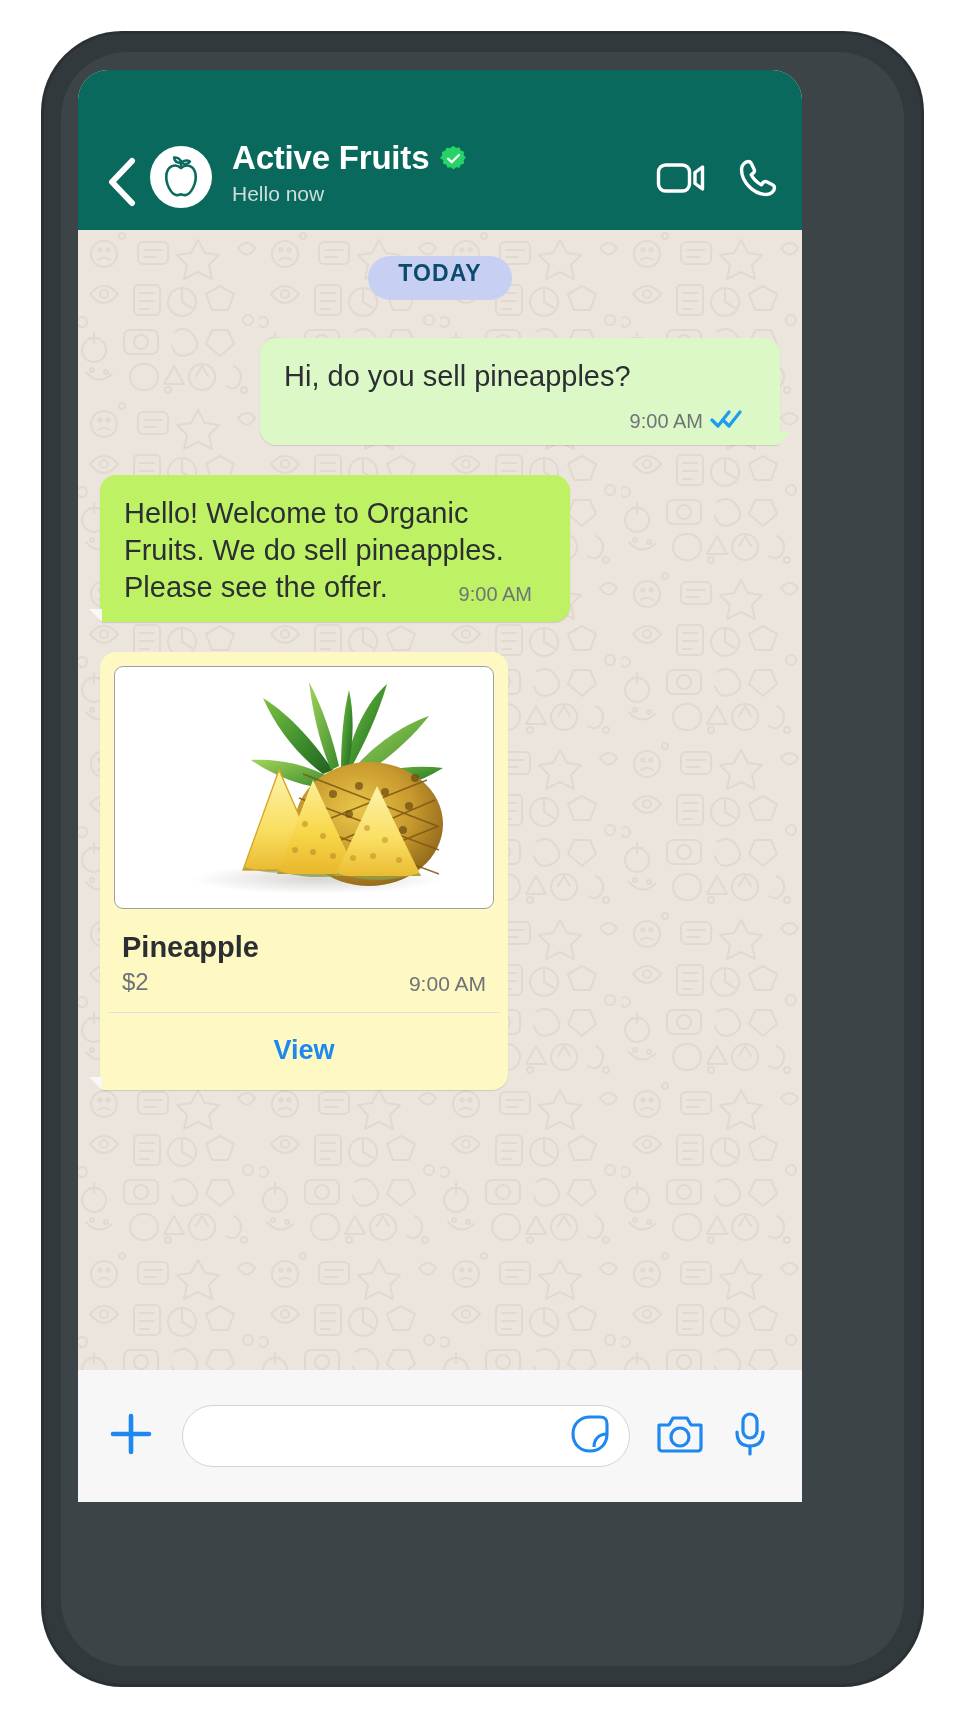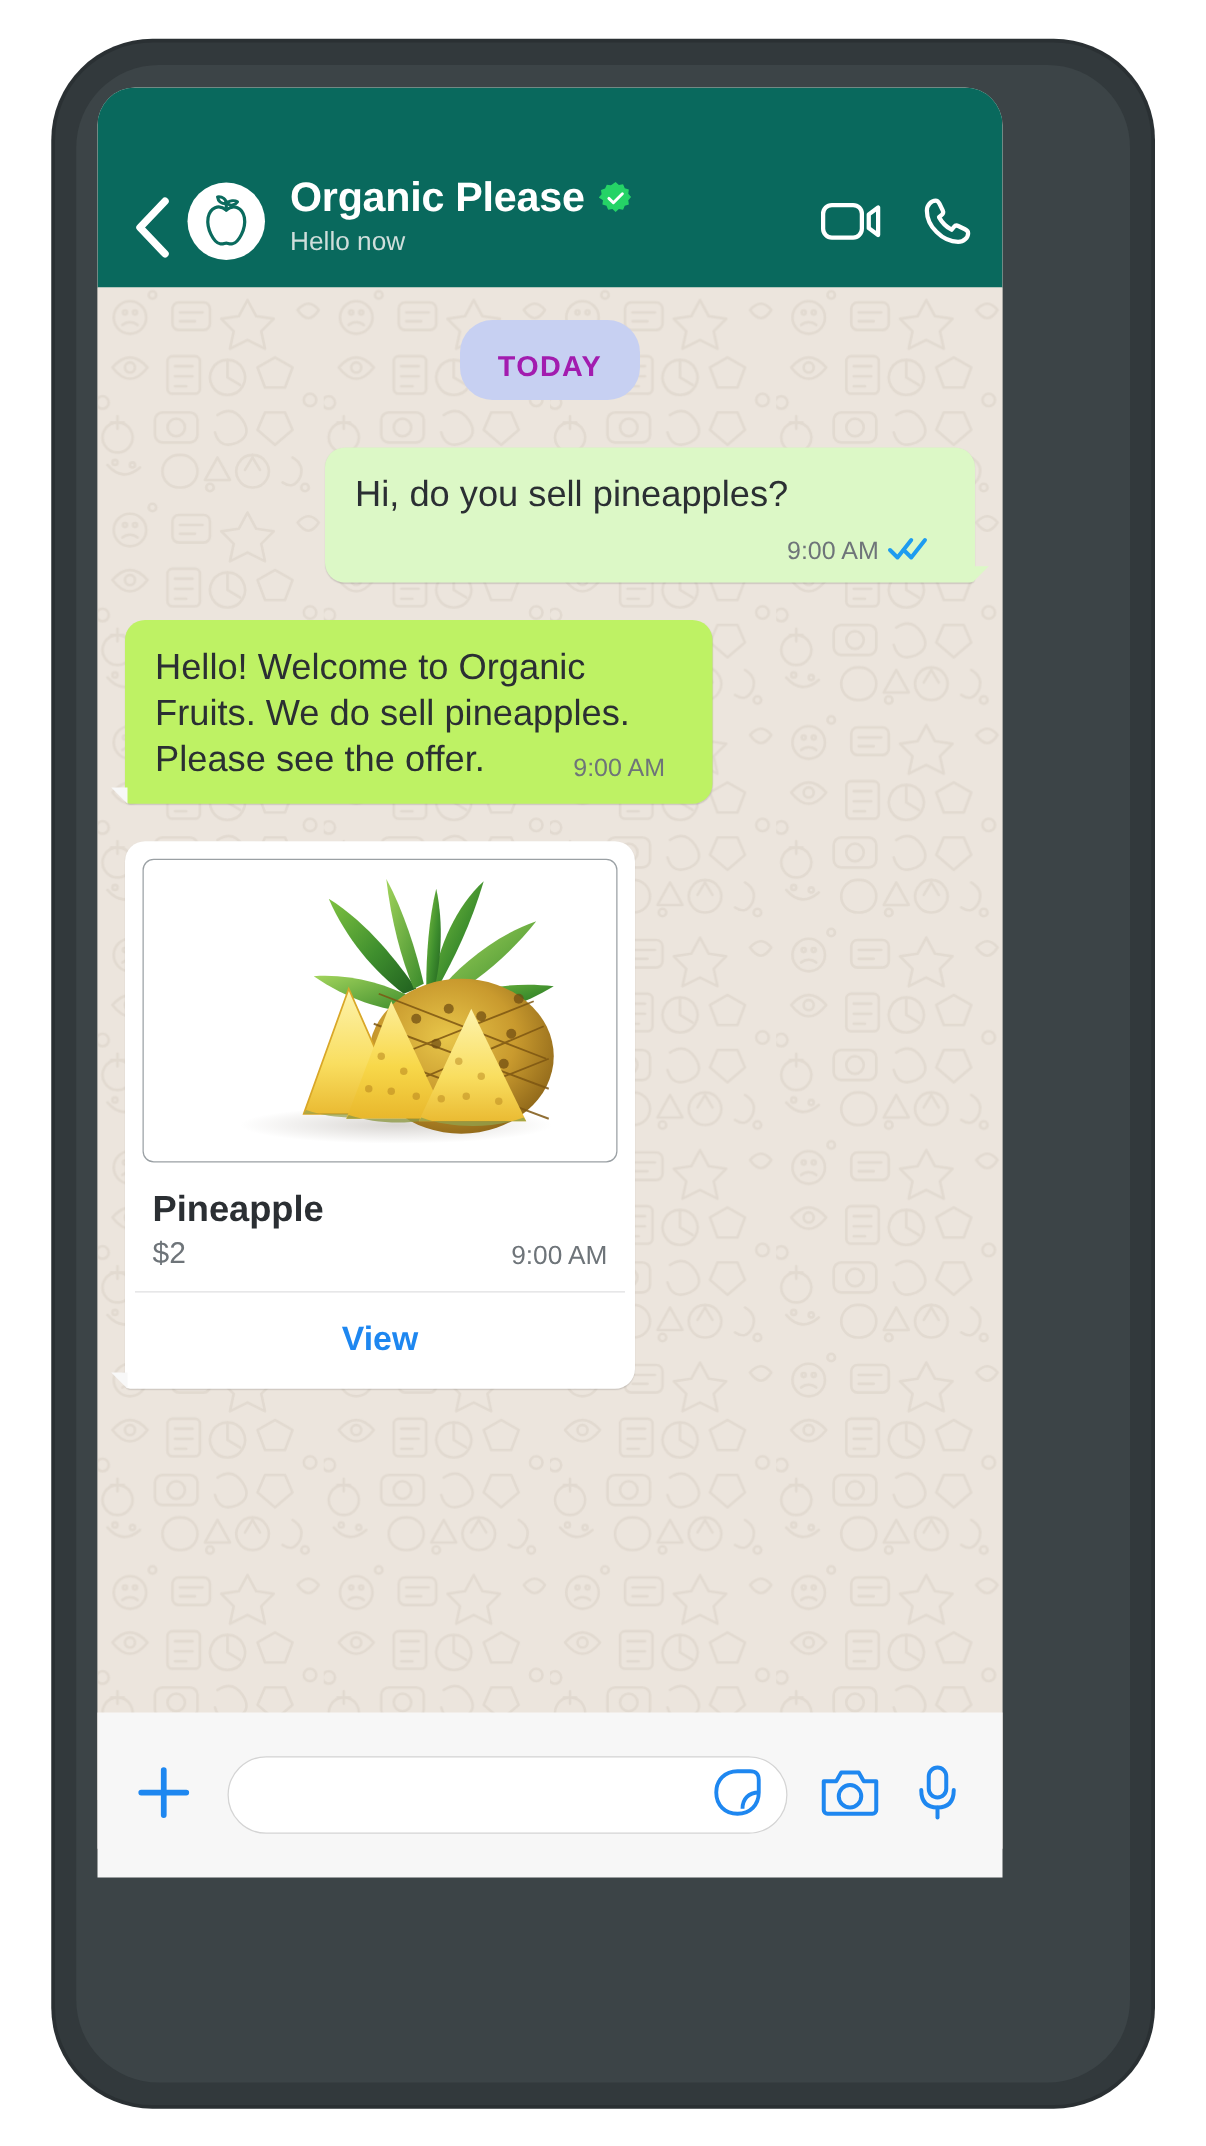--- a/index.html
+++ b/index.html
@@ -131,25 +131,25 @@
 
   .msgs {
     position: relative;
     padding: 26px 22px 20px 22px;
   }
 
   
   .date-row { display: flex; justify-content: center; margin-bottom: 38px; }
   .date-pill {
     background: #c7d0f2;
-    color: #a21caf;
+    color: #0c4a6e;
     font-size: 23px;
     font-weight: bold;
     letter-spacing: 1.1px;
-    padding: 24px 30px 13px 30px;
+    padding: 4px 30px 13px 30px;
     border-radius: 26px;
   }
 
   
   .row { display: flex; margin-bottom: 30px; }
   .row.out { justify-content: flex-end; }
   .row.in  { justify-content: flex-start; }
 
   .bubble {
     position: relative;
@@ -203,21 +203,21 @@
     font-size: 20px;
     white-space: nowrap;
   }
   .ticks { display: block; }
 
   
   .row.card-row { margin-bottom: 30px; }
   .product-card {
     position: relative;
     width: 408px;
-    background: #ffffff;
+    background: #fef9c3;
     border-radius: 16px 16px 16px 4px;
     box-shadow: 0 1px 1px rgba(0,0,0,0.13);
     padding: 14px 14px 0 14px;
   }
   .product-card::after {
     content: "";
     position: absolute;
     left: -11px; bottom: 0;
     width: 0; height: 0;
     border-right: 13px solid #f8f8f8;
@@ -346,21 +346,21 @@
                      C22.5 39.4 23.5 40.6 26 40 C31 39 37 28 35.5 19 C34 11 27 8 21 13 Z" fill="none" stroke="#0b6b5e" stroke-width="2.6" stroke-linejoin="round"></path>
             <path d="M21 13 L21 6" fill="none" stroke="#0b6b5e" stroke-width="2.6" stroke-linecap="round"></path>
             <path d="M21 8 C17 8 14.5 6 14 2.5 C18 2 21 4.5 21 8 Z" fill="none" stroke="#0b6b5e" stroke-width="2.4" stroke-linejoin="round"></path>
             <path d="M21.5 7.5 C24 5.5 27.5 5 30 6.5 C28 9.5 24 10 21.5 7.5 Z" fill="none" stroke="#0b6b5e" stroke-width="2.4" stroke-linejoin="round"></path>
           </svg>
         </span>
       </div>
 
       <div class="header-text">
         <div class="header-title-row">
-          <span class="chat-title">Organic Please</span>
+          <span class="chat-title">Active Fruits</span>
           <span class="verified-badge">
             <svg width="27" height="27" viewBox="0 0 24 24">
               <path fill="#25d366" d="M12 0.6l2.3 2.0 3.0-0.5 1.2 2.8 2.9 1.0-0.4 3.0 2.0 2.3-2.0 2.3 0.4 3.0-2.9 1.0-1.2 2.8-3.0-0.5-2.3 2.0-2.3-2.0-3.0 0.5-1.2-2.8-2.9-1.0 0.4-3.0L0 11.5l2.0-2.3L1.6 6.2l2.9-1.0 1.2-2.8 3.0 0.5z"></path>
               <path d="M7.2 12.2 L10.4 15.3 L16.8 8.9" fill="none" stroke="#ffffff" stroke-width="2.1" stroke-linecap="round" stroke-linejoin="round"></path>
             </svg>
           </span>
         </div>
         <div class="chat-status">Hello now</div>
       </div>
 

